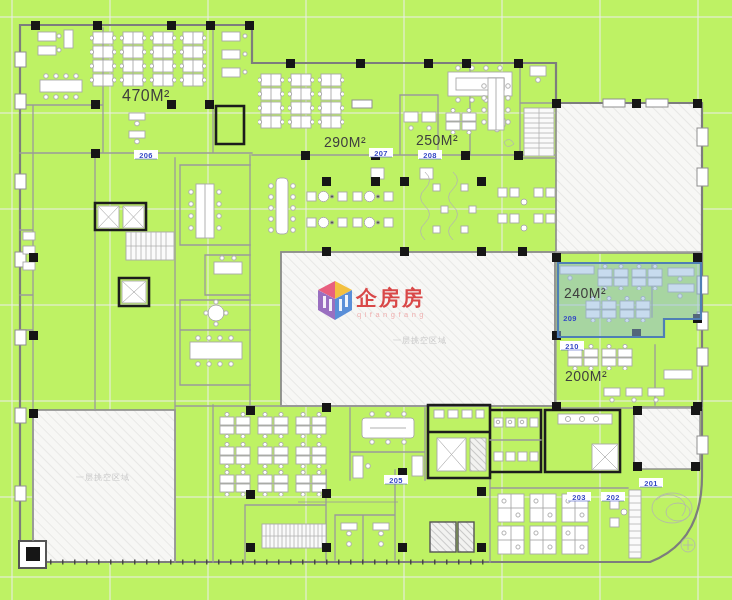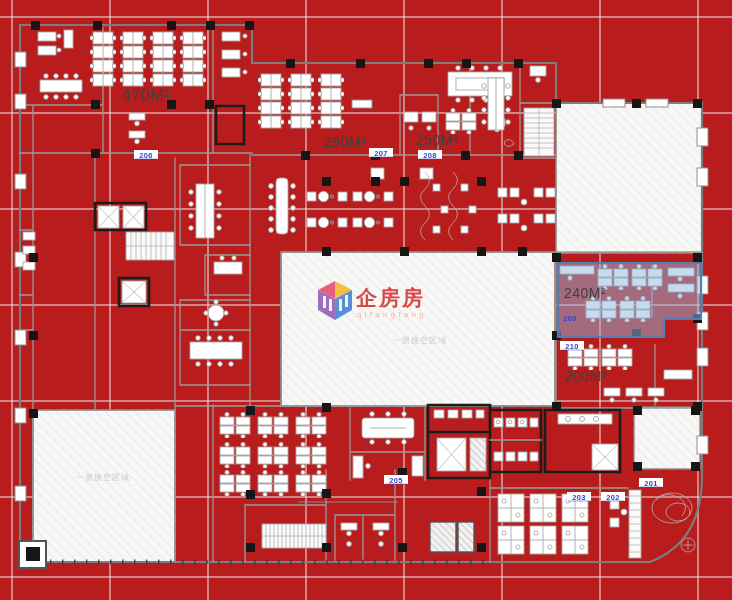--- a/index.html
+++ b/index.html
@@ -1,16 +1,16 @@
 <!DOCTYPE html>
 <html><head>
 <meta charset="utf-8">
 <style>
   html,body{margin:0;padding:0;background:#ffffff;}
-  #stage{position:relative;width:732px;height:600px;background:#b91c1c;overflow:hidden;
+  #stage{position:relative;width:732px;height:600px;background:#bef264;overflow:hidden;
          font-family:"Liberation Sans", sans-serif;}
   svg{position:absolute;left:0;top:0;}
   .wallG{stroke:#7d7d7d;stroke-width:2.2;fill:none;stroke-linecap:square;}
   .wallI{stroke:#9a9a9a;stroke-width:1.3;fill:none;stroke-linecap:square;}
   .wallH{stroke:#1c1c1c;stroke-width:2.6;fill:none;stroke-linecap:square;}
   .furn{stroke:#a8a8a8;stroke-width:.9;fill:#ffffff;}
   .furnN{stroke:#b3b3b3;stroke-width:.8;fill:none;}
   .col{fill:#161616;stroke:none;}
   .win{fill:#ffffff;stroke:#8f8f8f;stroke-width:1;}
   .gridline{stroke:#ececec;stroke-width:1;}

